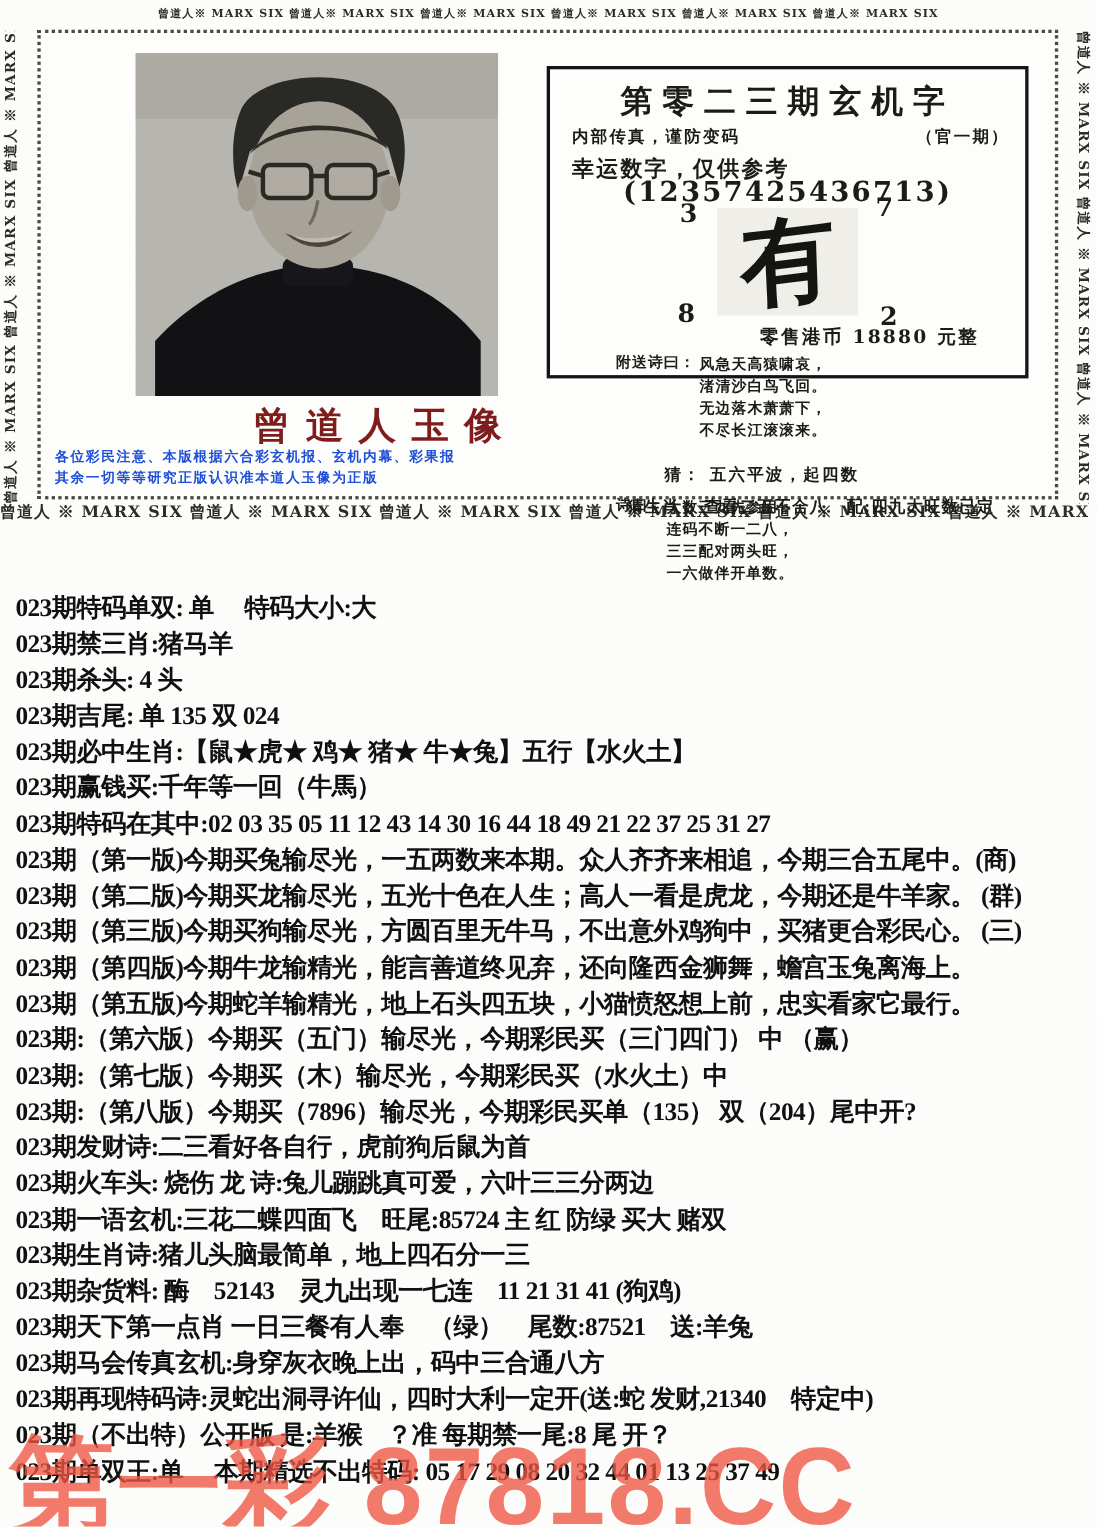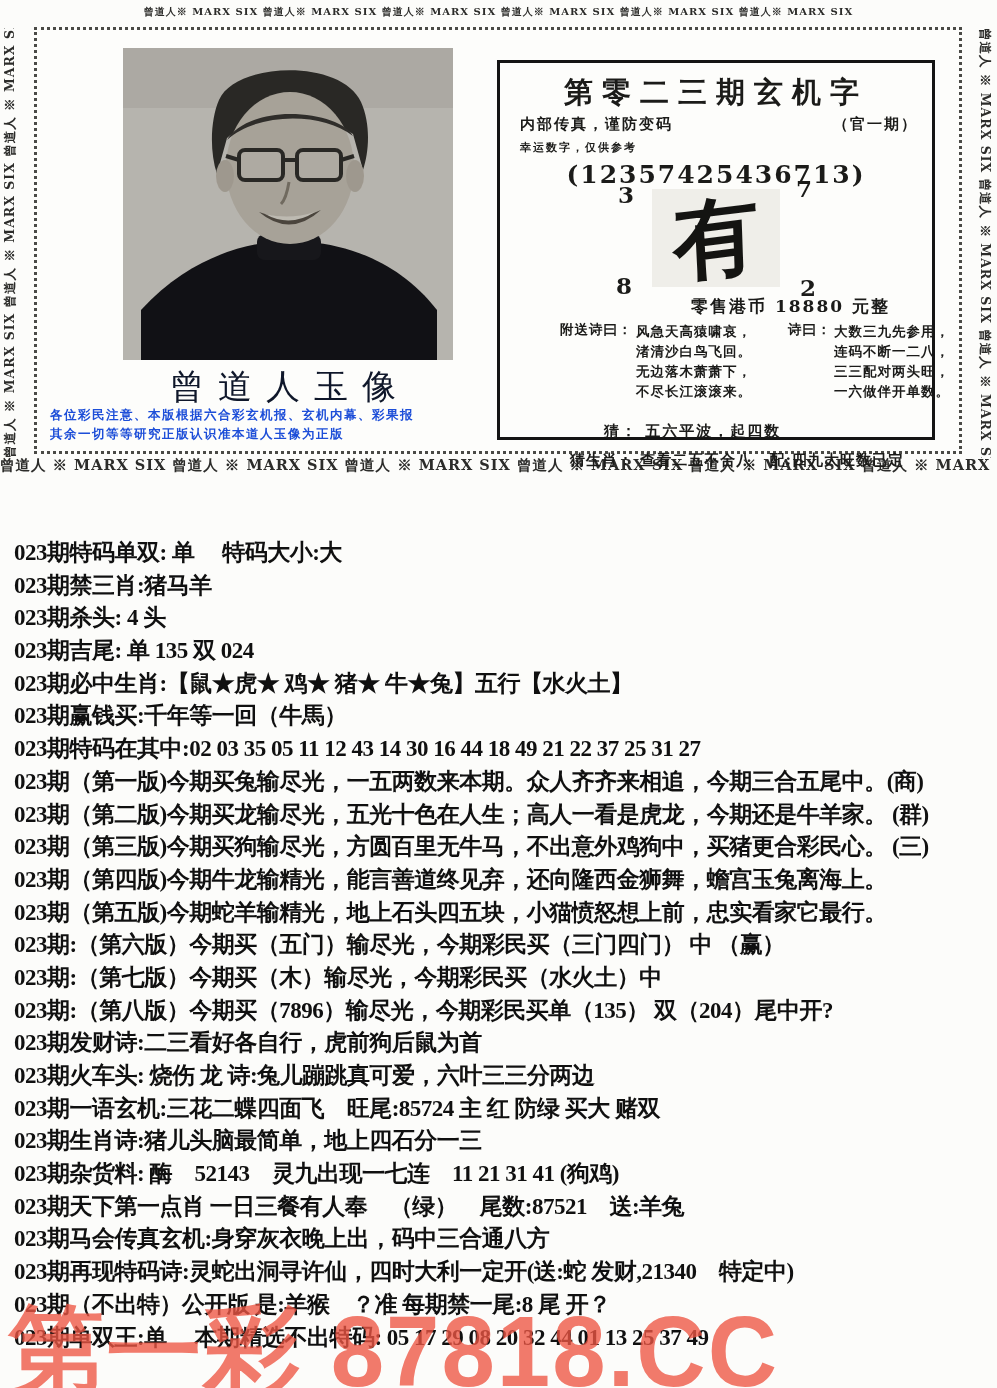--- a/index.html
+++ b/index.html
@@ -27,67 +27,67 @@
   .vborder.right { left:971px; }
   .outer-frame {
     position:absolute; left:34px; top:27px; width:928px; height:427px;
     border:3px dotted #4a4a46; background:#fdfdfb;
   }
   
   .portrait {
     position:absolute; left:123px; top:48px; width:330px; height:312px; overflow:hidden;
   }
   .caption-title {
-    position:absolute; left:110px; top:364px; width:360px; text-align:center;
-    font-family:"DejaVu Serif", serif; font-weight:normal; font-size:34px;
-    letter-spacing:14px; color:#0f172a; white-space:nowrap;
+    position:absolute; left:110px; top:364px; width:360px; text-align:right;
+    font-family:"DejaVu Serif", serif; font-weight:bold; font-size:34px;
+    letter-spacing:14px; color:#7f1d1d; white-space:nowrap;
   }
   .caption-note {
     position:absolute; left:50px; width:440px; color:#1d4ed8;
     font-family:"DejaVu Serif", serif; font-weight:bold; font-size:12.5px;
     letter-spacing:1.5px; white-space:nowrap;
   }
   .caption-note.n1 { top:407px; }
   .caption-note.n2 { top:426px; }
   
   .panel {
-    position:absolute; left:497px; top:60px; width:438px; height:380px;
+    position:absolute; left:497px; top:60px; width:438px; height:284px;
     border:3px solid #141414; background:#fdfdfb;
     font-family:"DejaVu Serif", serif; color:#1b1b19;
   }
   .panel-title {
     position:absolute; top:10px; left:0; width:100%; text-align:center;
     font-size:29px; font-weight:bold; letter-spacing:9px; white-space:nowrap;
   }
   .panel-subrow {
     position:absolute; top:52px; left:20px; right:14px;
     display:flex; justify-content:space-between;
     font-size:15px; font-weight:bold; letter-spacing:2px;
   }
-  .lucky-note { position:absolute; top:77px; left:20px; font-size:11px; font-weight:bold; letter-spacing:2px;text-align:center; }
+  .lucky-note { position:absolute; top:77px; left:20px; font-size:20px; font-weight:bold; letter-spacing:2px;text-align:center; }
   .lucky-numbers {
     position:absolute; top:97px; left:0; width:100%; text-align:center;
     font-size:25px; font-weight:bold; letter-spacing:2px;
   }
   .char-group { position:absolute; top:122px; left:50%; transform:translateX(-50%); width:240px; height:108px; }
   .char-block {
     position:absolute; left:56px; top:4px; width:128px; height:98px; background:#efeee9;
     display:flex; align-items:center; justify-content:center;
   }
   .main-char {
     font-size:86px; font-weight:bold; line-height:1; color:#141412;
     transform:rotate(-7deg) skewX(-5deg); font-family:"DejaVu Serif", serif;
   }
   .corner-num { position:absolute; font-size:23px; font-weight:bold; }
   .corner-num.tl { left:22px; top:-4px; }
   .corner-num.tr { right:24px; top:-10px; }
   .corner-num.bl { left:20px; bottom:-6px; }
   .corner-num.br { right:20px; bottom:-8px; }
   .price-line { position:absolute; top:232px; right:42px; font-size:17px; font-weight:bold; letter-spacing:2px; }
-  .poems { position:absolute; top:258px; left:60px; display:flex; gap:36px; }
+  .poems { position:absolute; top:258px; left:60px; display:flex; gap:50px;flex-direction:column; }
   .poem-col { position:relative; }
   .poem-label { position:absolute; left:0; top:0; font-size:13.5px; font-weight:bold; letter-spacing:1px; }
   .poem-col.l .poem-lines { margin-left:76px; }
   .poem-col.r .poem-lines { margin-left:46px; }
   .poem-lines div { font-size:13.5px; font-weight:bold; line-height:20px; letter-spacing:1px; white-space:nowrap; }
   .guess-row1 {
     position:absolute; top:340px; left:70px; right:28px;
     display:flex; justify-content:space-between;
     font-size:15px; font-weight:bold; letter-spacing:1px; white-space:nowrap;margin-top:48px;
   }

